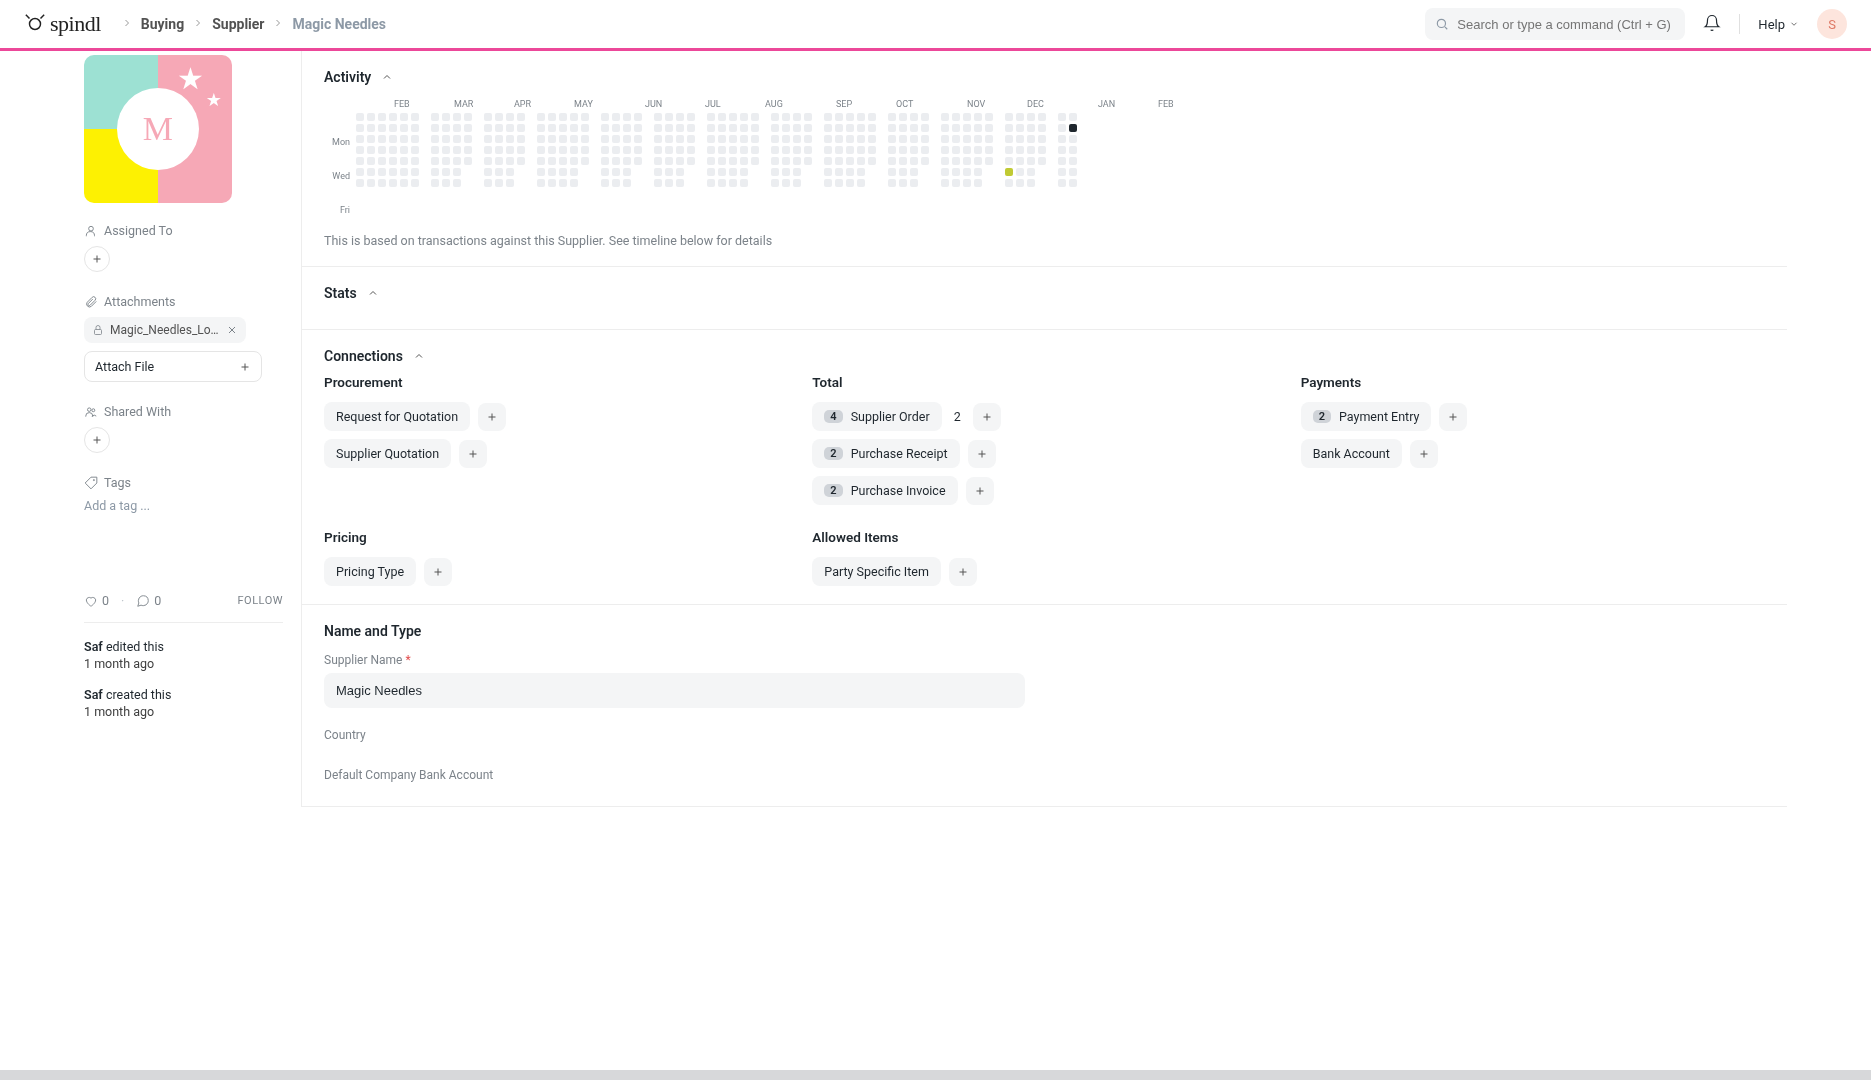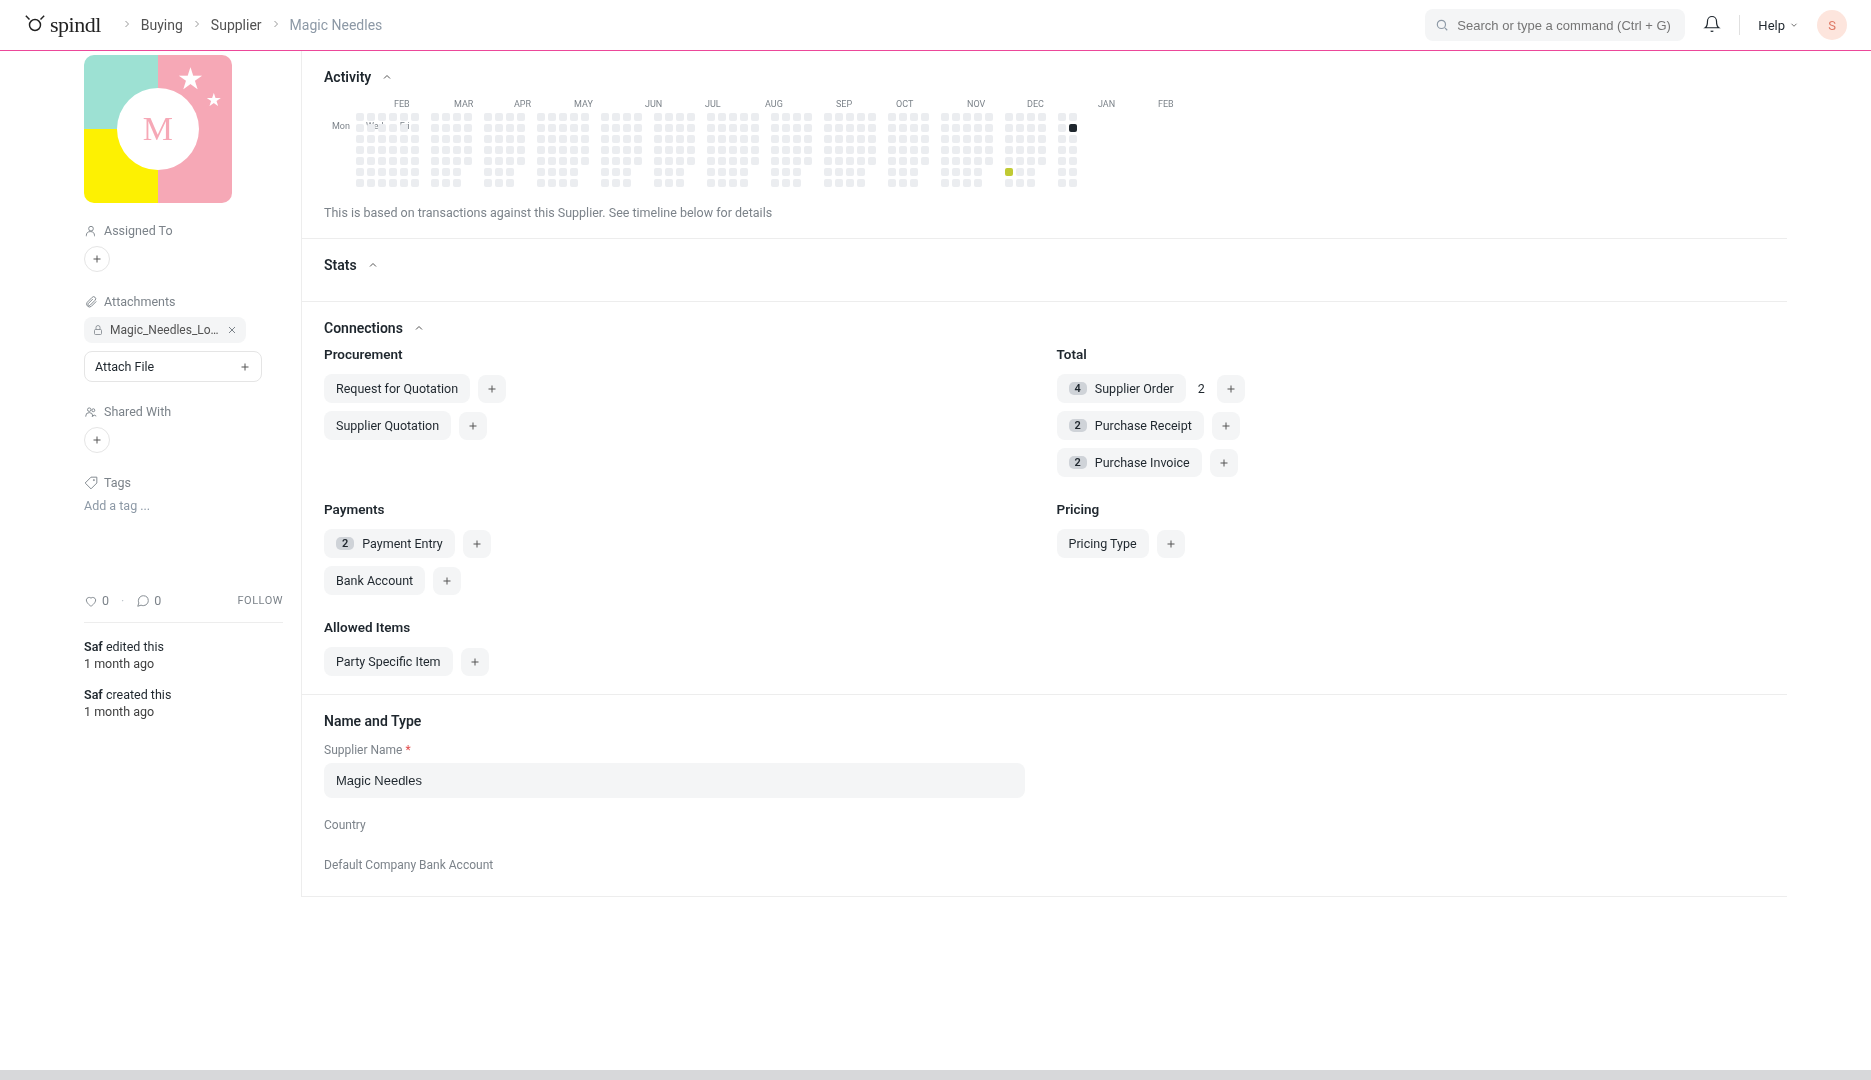--- a/index.html
+++ b/index.html
@@ -1,22 +1,22 @@
 <!DOCTYPE html>
 <html><head>
 <meta charset="utf-8">
 <style>
 * { box-sizing: border-box; margin: 0; padding: 0; }
 body { font-family: -apple-system, BlinkMacSystemFont, "Segoe UI", Roboto, sans-serif; background: #fff; color: #1f272e; font-size: 13px; }
-.navbar { display: flex; align-items: center; padding: 0 24px; height: 51px; border-bottom: 1px solid #ec4899; }
+.navbar { display: flex; align-items: center; padding: 0 24px; height: 51px; border-bottom: 3px solid #ec4899; }
 .brand { display: flex; align-items: center; font-family: "Lucida Handwriting", cursive; font-size: 22px; color: #222; letter-spacing: -0.5px; font-weight: 400; gap: 4px; }
 .brand svg { width: 22px; height: 22px; }
 .breadcrumb { display: flex; align-items: center; gap: 8px; margin-left: 20px; font-size: 14px; color: #525252; }
 .breadcrumb .sep svg { width: 12px; height: 12px; stroke: #999; }
-.breadcrumb .crumb { cursor: pointer; }
+.breadcrumb .crumb { cursor: pointer; font-weight: bold; }
 .navbar-right { margin-left: auto; display: flex; align-items: center; gap: 18px; }
 .search-box { background: #f4f5f6; border-radius: 8px; height: 32px; width: 260px; display: flex; align-items: center; padding: 0 10px; color: #8d99a6; font-size: 13px; gap: 8px; }
 .search-box svg { width: 14px; height: 14px; stroke: #8d99a6; }
 .search-box input { border:none; background:transparent; outline:none; flex:1; font-size:13px; color:#b91c1c; }
 .bell-btn svg { width: 18px; height: 18px; stroke: #1f272e; }
 .help-btn { display: flex; align-items: center; gap: 4px; font-size: 13px; color: #1f272e; cursor: pointer; }
 .help-btn svg { width: 10px; height: 10px; stroke: #555; }
 .nav-divider { width:1px; height:20px; background:#e0e0e0; }
 .avatar { width: 30px; height: 30px; border-radius: 50%; background: #fde5dd; color: #de7864; display: flex; align-items: center; justify-content: center; font-size: 13px; }
 
@@ -49,35 +49,35 @@
 .audit-item { margin-top:16px; font-size:12.5px; }
 .audit-item .who { font-weight:600; color:#1f272e; }
 .audit-item .ago { color:#404040; margin-top:2px; }
 
 .main { flex: 1; border: 1px solid #ededed; border-top:none; border-right:none; border-radius: 0; margin-right: 84px; background:#fff; }
 .card-section { padding: 18px 22px; border-bottom: 1px solid #ededed; }
 .card-section.last { border-bottom:none; }
 .section-head { display:flex; align-items:center; gap:10px; font-weight:600; font-size:14px; margin-bottom:10px; cursor:pointer; }
 .section-head svg { width:12px; height:12px; stroke:#555; }
 .heatmap-wrap { display:flex; align-items:flex-start; margin-top:14px; }
-.day-labels { display:flex; flex-direction:row; gap:8px; margin-top:22px; margin-right:6px; font-size:9px; color:#7c838a; text-align:right; width:26px; }
+.day-labels { display:flex; flex-direction:column; gap:8px; margin-top:22px; margin-right:6px; font-size:9px; color:#7c838a; text-align:right; width:26px; }
 .heatmap { overflow-x:hidden; }
 .month-row { display:flex; gap:16px; margin-bottom:4px; }
 .month-label { font-size:9px; color:#7c838a; text-align:left; }
 .grid-cols { display:flex; gap:3px; }
 .grid-col { display:flex; flex-direction:column; gap:3px; }
 .cell { width:8px; height:8px; border-radius:2px; background:#ebedf0; }
 .cell.dark { background:#1f272e; }
 .cell.mid { background:#c0ca33; }
 .cell.invisible { visibility:hidden; }
 .heatmap-note { font-size:12.5px; color:#7c838a; margin-top:18px; }
 .stats-row { display:flex; gap:80px; margin-top:4px; }
 .stat { display:flex; align-items:center; gap:8px; font-size:13.5px; }
 .stat::before { content:""; width:8px; height:8px; background:#1f272e; }
-.conn-grid { display:grid; grid-template-columns:1fr 1fr; gap:24px; margin-top:8px; }
+.conn-grid { display:grid; grid-template-columns:1fr 1fr 1fr; gap:24px; margin-top:8px; }
 .conn-group h4 { font-size:13.5px; font-weight:600; margin-bottom:12px; }
 .conn-items { display:flex; flex-direction:column; gap:8px; align-items:flex-start; }
 .conn-row { display:flex; align-items:center; gap:8px; }
 .chip { background:#f4f5f6; border-radius:8px; padding:7px 12px; font-size:12.5px; display:inline-flex; align-items:center; gap:8px; cursor:pointer; }
 .chip .count { background:#cfd3d8; color:#1f272e; border-radius:5px; padding:0 6px; font-size:11px; font-weight:600; min-width:16px; text-align:center; }
 .chip-plus { width:28px; height:28px; border-radius:8px; background:#f4f5f6; display:inline-flex; align-items:center; justify-content:center; cursor:pointer; }
 .chip-plus svg { width:12px; height:12px; stroke:#555; }
 .outside-count { font-size:12.5px; color:#1f272e; padding:0 4px; }
 .form-grid { display:grid; grid-template-columns:1fr 1fr; gap:20px 40px; margin-top:14px; }
 .field label { font-size:12px; color:#7c838a; display:block; margin-bottom:6px; }

